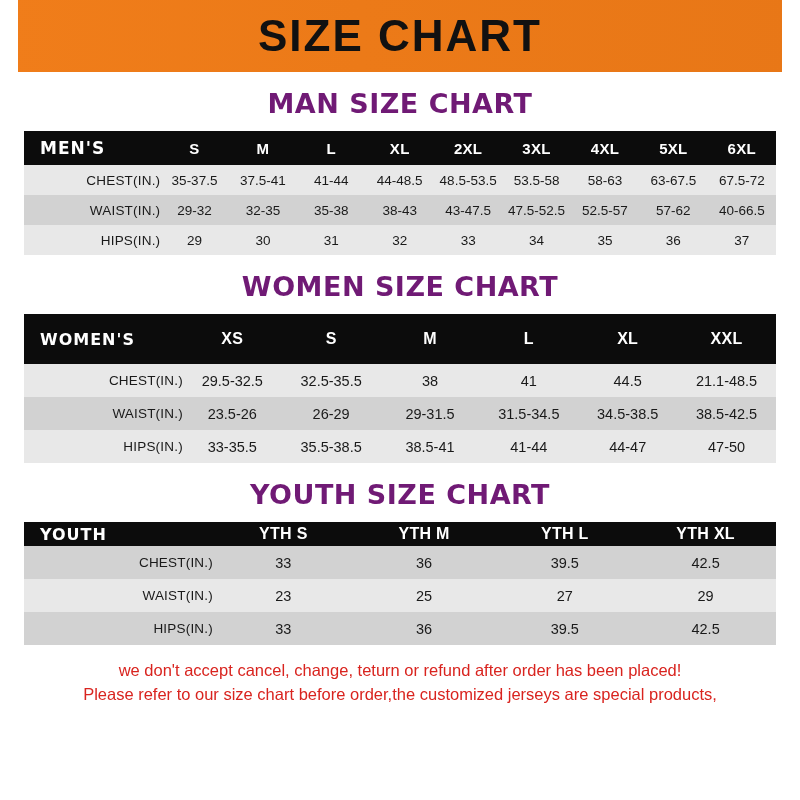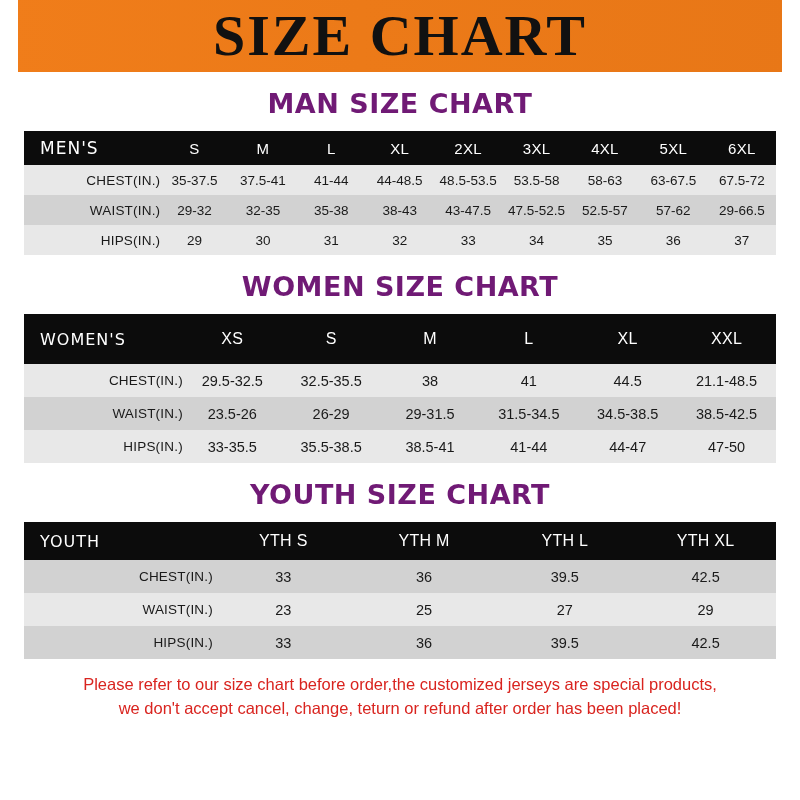--- a/index.html
+++ b/index.html
@@ -37,23 +37,23 @@
     background: #ffffff;
   }
   .header-banner::after {
     content: "";
     position: absolute;
     right: 0; top: 0; bottom: 0;
     width: 18px;
     background: #ffffff;
   }
   .header-title {
-    font-family: Liberation Serif, serif;
+    font-family: Liberation Sans, sans-serif;
     font-weight: bold;
-    font-size: 58px;
+    font-size: 44px;
     letter-spacing: 2px;
     color: #111111;
     position: relative;
     z-index: 2;
     line-height: 1;
   }
   .content {
     padding: 0 24px;
     box-sizing: border-box;
   }
@@ -83,21 +83,21 @@
     height: 30px;
     vertical-align: middle;
     font-family: "Liberation Sans", sans-serif;
   }
   
   .size-table thead tr {
     background: #0c0c0c;
   }
   .size-table thead th {
     color: #ffffff;
-    font-weight: normal;
+    font-weight: bold;
     font-size: 15px;
     height: 34px;
     letter-spacing: 0.3px;
     margin-top: 40px;
   }
   .size-table thead th.rowlabel {
     text-align: left;
     padding-left: 16px;
     font-size: 17px;
     font-family: "DejaVu Sans", sans-serif;
@@ -109,21 +109,21 @@
   .size-table tbody tr.odd { background: #e8e8e8; }
   .size-table tbody tr.even { background: #d2d2d2; }
   .size-table tbody td.rowlabel {
     text-align: right;
     font-size: 13.5px;
     letter-spacing: 0.2px;
   }
   
   .women .size-table thead th { font-size: 16px; height: 50px;}
   .women .size-table th, .women .size-table td { height: 33px; font-size: 14.5px; }
-  .youth .size-table thead th { font-size: 16px; height: 38px;}
+  .youth .size-table thead th { font-size: 16px; height: 24px;}
   .youth .size-table th, .youth .size-table td { height: 33px; font-size: 14.5px; }
 
   .footer-note {
     margin-top: 14px;
     padding: 0 20px;
     text-align: center;
     color: #d9241f;
     font-size: 16.5px;
     line-height: 1.45;
     font-family: "Liberation Sans", sans-serif;
@@ -174,21 +174,21 @@
           <tr class="even">
             <td class="rowlabel">WAIST(IN.)</td>
             <td>29-32</td>
             <td>32-35</td>
             <td>35-38</td>
             <td>38-43</td>
             <td>43-47.5</td>
             <td>47.5-52.5</td>
             <td>52.5-57</td>
             <td>57-62</td>
-            <td>29-66.5</td>
+            <td>40-66.5</td>
           </tr>
           <tr class="odd">
             <td class="rowlabel">HIPS(IN.)</td>
             <td>29</td>
             <td>30</td>
             <td>31</td>
             <td>32</td>
             <td>33</td>
             <td>34</td>
             <td>35</td>
@@ -277,18 +277,18 @@
             <td>33</td>
             <td>36</td>
             <td>39.5</td>
             <td>42.5</td>
           </tr>
         </tbody>
       </table>
     </div>
 
     <div class="footer-note">
+      <span class="footer-line">we don't accept cancel, change, teturn or refund after order has been placed!</span>
       <span class="footer-line">Please refer to our size chart before order,the customized jerseys are special products,</span>
-      <span class="footer-line">we don't accept cancel, change, teturn or refund after order has been placed!</span>
     </div>
 
   </div>
 </div>
 
 </body></html>

